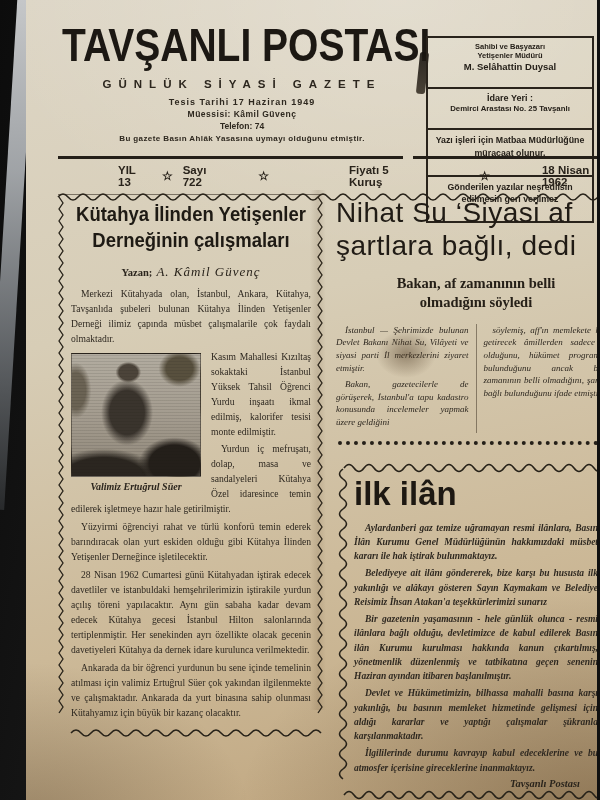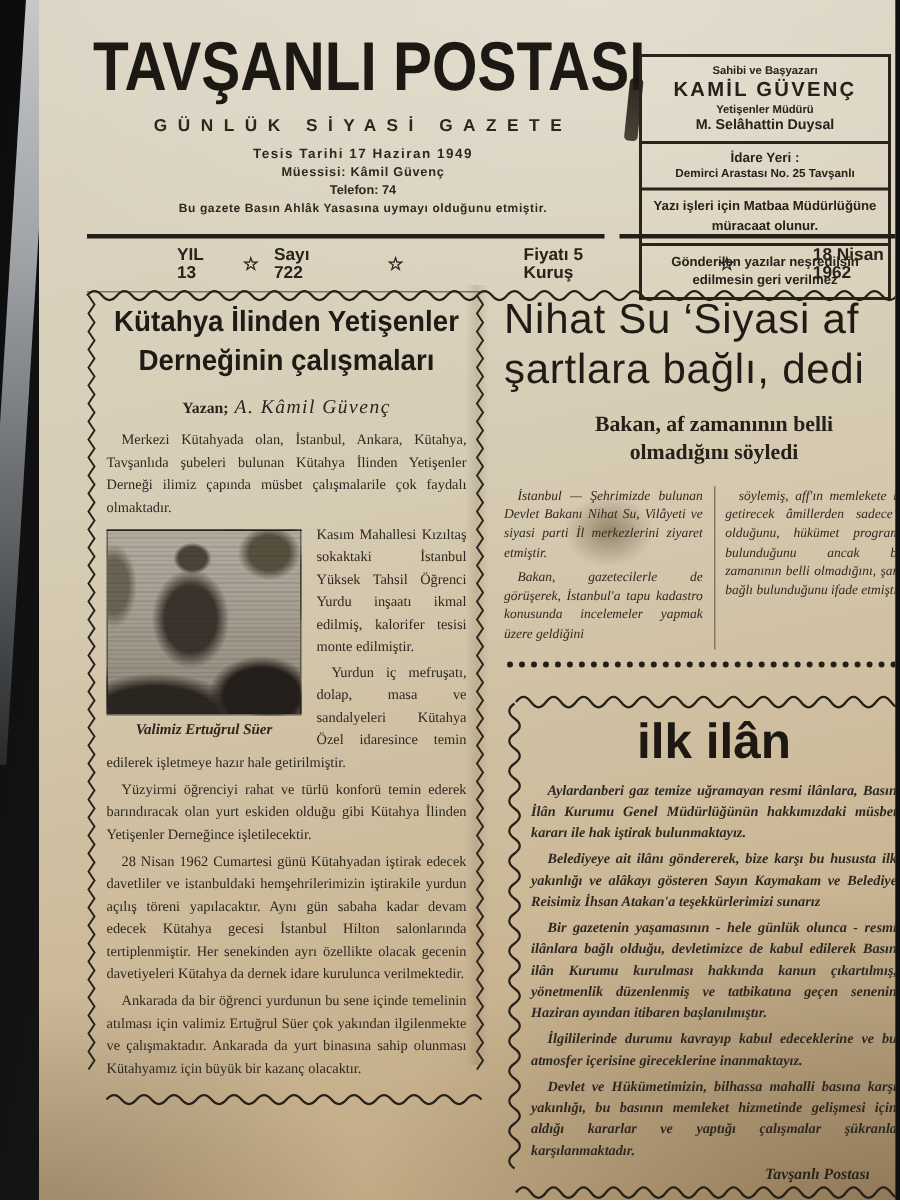--- a/index.html
+++ b/index.html
@@ -32,21 +32,21 @@
   .mast-small{font-family:"Liberation Sans",sans-serif;font-weight:bold;color:#2e281f;}
   .m1{margin-top:7px;font-size:9px;letter-spacing:1px;}
   .m2{margin-top:2px;font-size:8.5px;letter-spacing:.5px;}
   .m3{margin-top:2px;font-size:8.5px;}
   .m4{margin-top:3px;font-size:8px;letter-spacing:.4px;}
 
   
   .infobox{position:absolute;left:400px;top:36px;width:164px;border:2px solid #29231b;
            text-align:center;font-family:"Liberation Sans",sans-serif;color:#26211a;
            background:rgba(255,252,244,.06);}
-  .ib-row{padding:4px 4px 5px;border-bottom:2px solid #29231b;}
+  .ib-row{padding:4px 4px 15px;border-bottom:2px solid #29231b;}
   .ib-row:last-child{border-bottom:none;}
   .ib-tiny{font-size:7.5px;font-weight:bold;}
   .ib-name{font-size:13.5px;font-weight:bold;letter-spacing:1.5px;margin:1px 0;}
   .ib-ed{font-size:9.5px;font-weight:bold;margin-top:1px;}
   .ib-lab{font-size:9px;font-weight:bold;}
   .ib-addr{font-size:7.8px;font-weight:bold;margin-top:1px;}
   .ib-note{font-size:8.8px;font-weight:bold;line-height:1.45;}
 
   
   .dateline{position:absolute;left:32px;top:156px;width:556px;}
@@ -97,21 +97,21 @@
   .subcol p{margin:0 0 4px;text-indent:9px;}
   .subcol-rule{width:1px;background:rgba(55,44,30,.5);margin:0 7px;}
   .beads{border-top:4.5px dotted #241f18;margin:8px 2px 0;}
 
   
   .ilan{position:relative;margin-top:16px;padding:10px 18px 8px;box-sizing:border-box;}
   .ilan .w-top{position:absolute;top:0;left:8px;}
   .ilan .w-bot{position:absolute;bottom:0;left:8px;}
   .ilan .w-l{position:absolute;left:0;top:8px;}
   .ilan-title{font-family:"Liberation Sans",sans-serif;font-weight:bold;font-size:33px;
-              text-align:center;color:#1d1812;margin:4px 0 8px;}
+              text-align:left;color:#1d1812;margin:4px 0 8px;}
   .ilan p{font-weight:bold;font-style:italic;font-size:9.5px;line-height:1.5;text-align:justify;
           margin:0 0 3px;text-indent:11px;}
   .ilan-sig{text-align:right;font-weight:bold;font-style:italic;font-size:10.5px;padding-right:18px;margin-top:2px;}
 </style>
 </head>
 <body>
 
 <div class="scene">
   <div class="streak"></div>
 
@@ -124,21 +124,20 @@
       <div class="mast-small m2">Müessisi: Kâmil Güvenç</div>
       <div class="mast-small m3">Telefon: 74</div>
       <div class="mast-small m4">Bu gazete Basın Ahlâk Yasasına uymayı olduğunu etmiştir.</div>
     </div>
 
     <div class="smudge"></div>
 
     <div class="infobox">
       <div class="ib-row">
         <div class="ib-tiny">Sahibi ve Başyazarı</div>
-        <div class="ib-name">KAMİL GÜVENÇ</div>
         <div class="ib-tiny">Yetişenler Müdürü</div>
         <div class="ib-ed">M. Selâhattin Duysal</div>
       </div>
       <div class="ib-row">
         <div class="ib-lab">İdare Yeri :</div>
         <div class="ib-addr">Demirci Arastası No. 25 Tavşanlı</div>
       </div>
       <div class="ib-row">
         <div class="ib-note">Yazı işleri için Matbaa Müdürlüğüne müracaat olunur.</div>
       </div>
@@ -232,22 +231,22 @@
               <path d="M0 7 q5 -7 10 0 t10 0 t10 0 t10 0 t10 0 t10 0 t10 0 t10 0 t10 0 t10 0 t10 0 t10 0 t10 0 t10 0 t10 0 t10 0 t10 0 t10 0 t10 0 t10 0 t10 0 t10 0 t10 0 t10 0 t10 0 t10 0 t10 0" fill="none" stroke="#272219" stroke-width="1.5"></path>
             </svg>
           <svg class="w-l" width="9" height="300">
               <path d="M7 0 q-7 5 0 10 t0 10 t0 10 t0 10 t0 10 t0 10 t0 10 t0 10 t0 10 t0 10 t0 10 t0 10 t0 10 t0 10 t0 10 t0 10 t0 10 t0 10 t0 10 t0 10 t0 10 t0 10 t0 10 t0 10 t0 10 t0 10 t0 10 t0 10 t0 10 t0 10 t0 10" fill="none" stroke="#272219" stroke-width="1.5"></path>
             </svg>
 
           <div class="ilan-title">ilk ilân</div>
           <p>Aylardanberi gaz temize uğramayan resmi ilânlara, Basın İlân Kurumu Genel Müdürlüğünün hakkımızdaki müsbet kararı ile hak iştirak bulunmaktayız.</p>
           <p>Belediyeye ait ilânı göndererek, bize karşı bu hususta ilk yakınlığı ve alâkayı gösteren Sayın Kaymakam ve Belediye Reisimiz İhsan Atakan'a teşekkürlerimizi sunarız</p>
           <p>Bir gazetenin yaşamasının - hele günlük olunca - resmi ilânlara bağlı olduğu, devletimizce de kabul edilerek Basın ilân Kurumu kurulması hakkında kanun çıkartılmış, yönetmenlik düzenlenmiş ve tatbikatına geçen senenin Haziran ayından itibaren başlanılmıştır.</p>
+          <p>Devlet ve Hükümetimizin, bilhassa mahalli basına karşı yakınlığı, bu basının memleket hizmetinde gelişmesi için aldığı kararlar ve yaptığı çalışmalar şükranla karşılanmaktadır.</p>
           <p>İlgililerinde durumu kavrayıp kabul edeceklerine ve bu atmosfer içerisine gireceklerine inanmaktayız.</p>
-          <p>Devlet ve Hükümetimizin, bilhassa mahalli basına karşı yakınlığı, bu basının memleket hizmetinde gelişmesi için aldığı kararlar ve yaptığı çalışmalar şükranla karşılanmaktadır.</p>
           <div class="ilan-sig">Tavşanlı Postası</div>
         </div>
       </div>
 
     </div>
 
     <div class="fold"></div>
     <div class="stain"></div>
   </div>
 </div>

